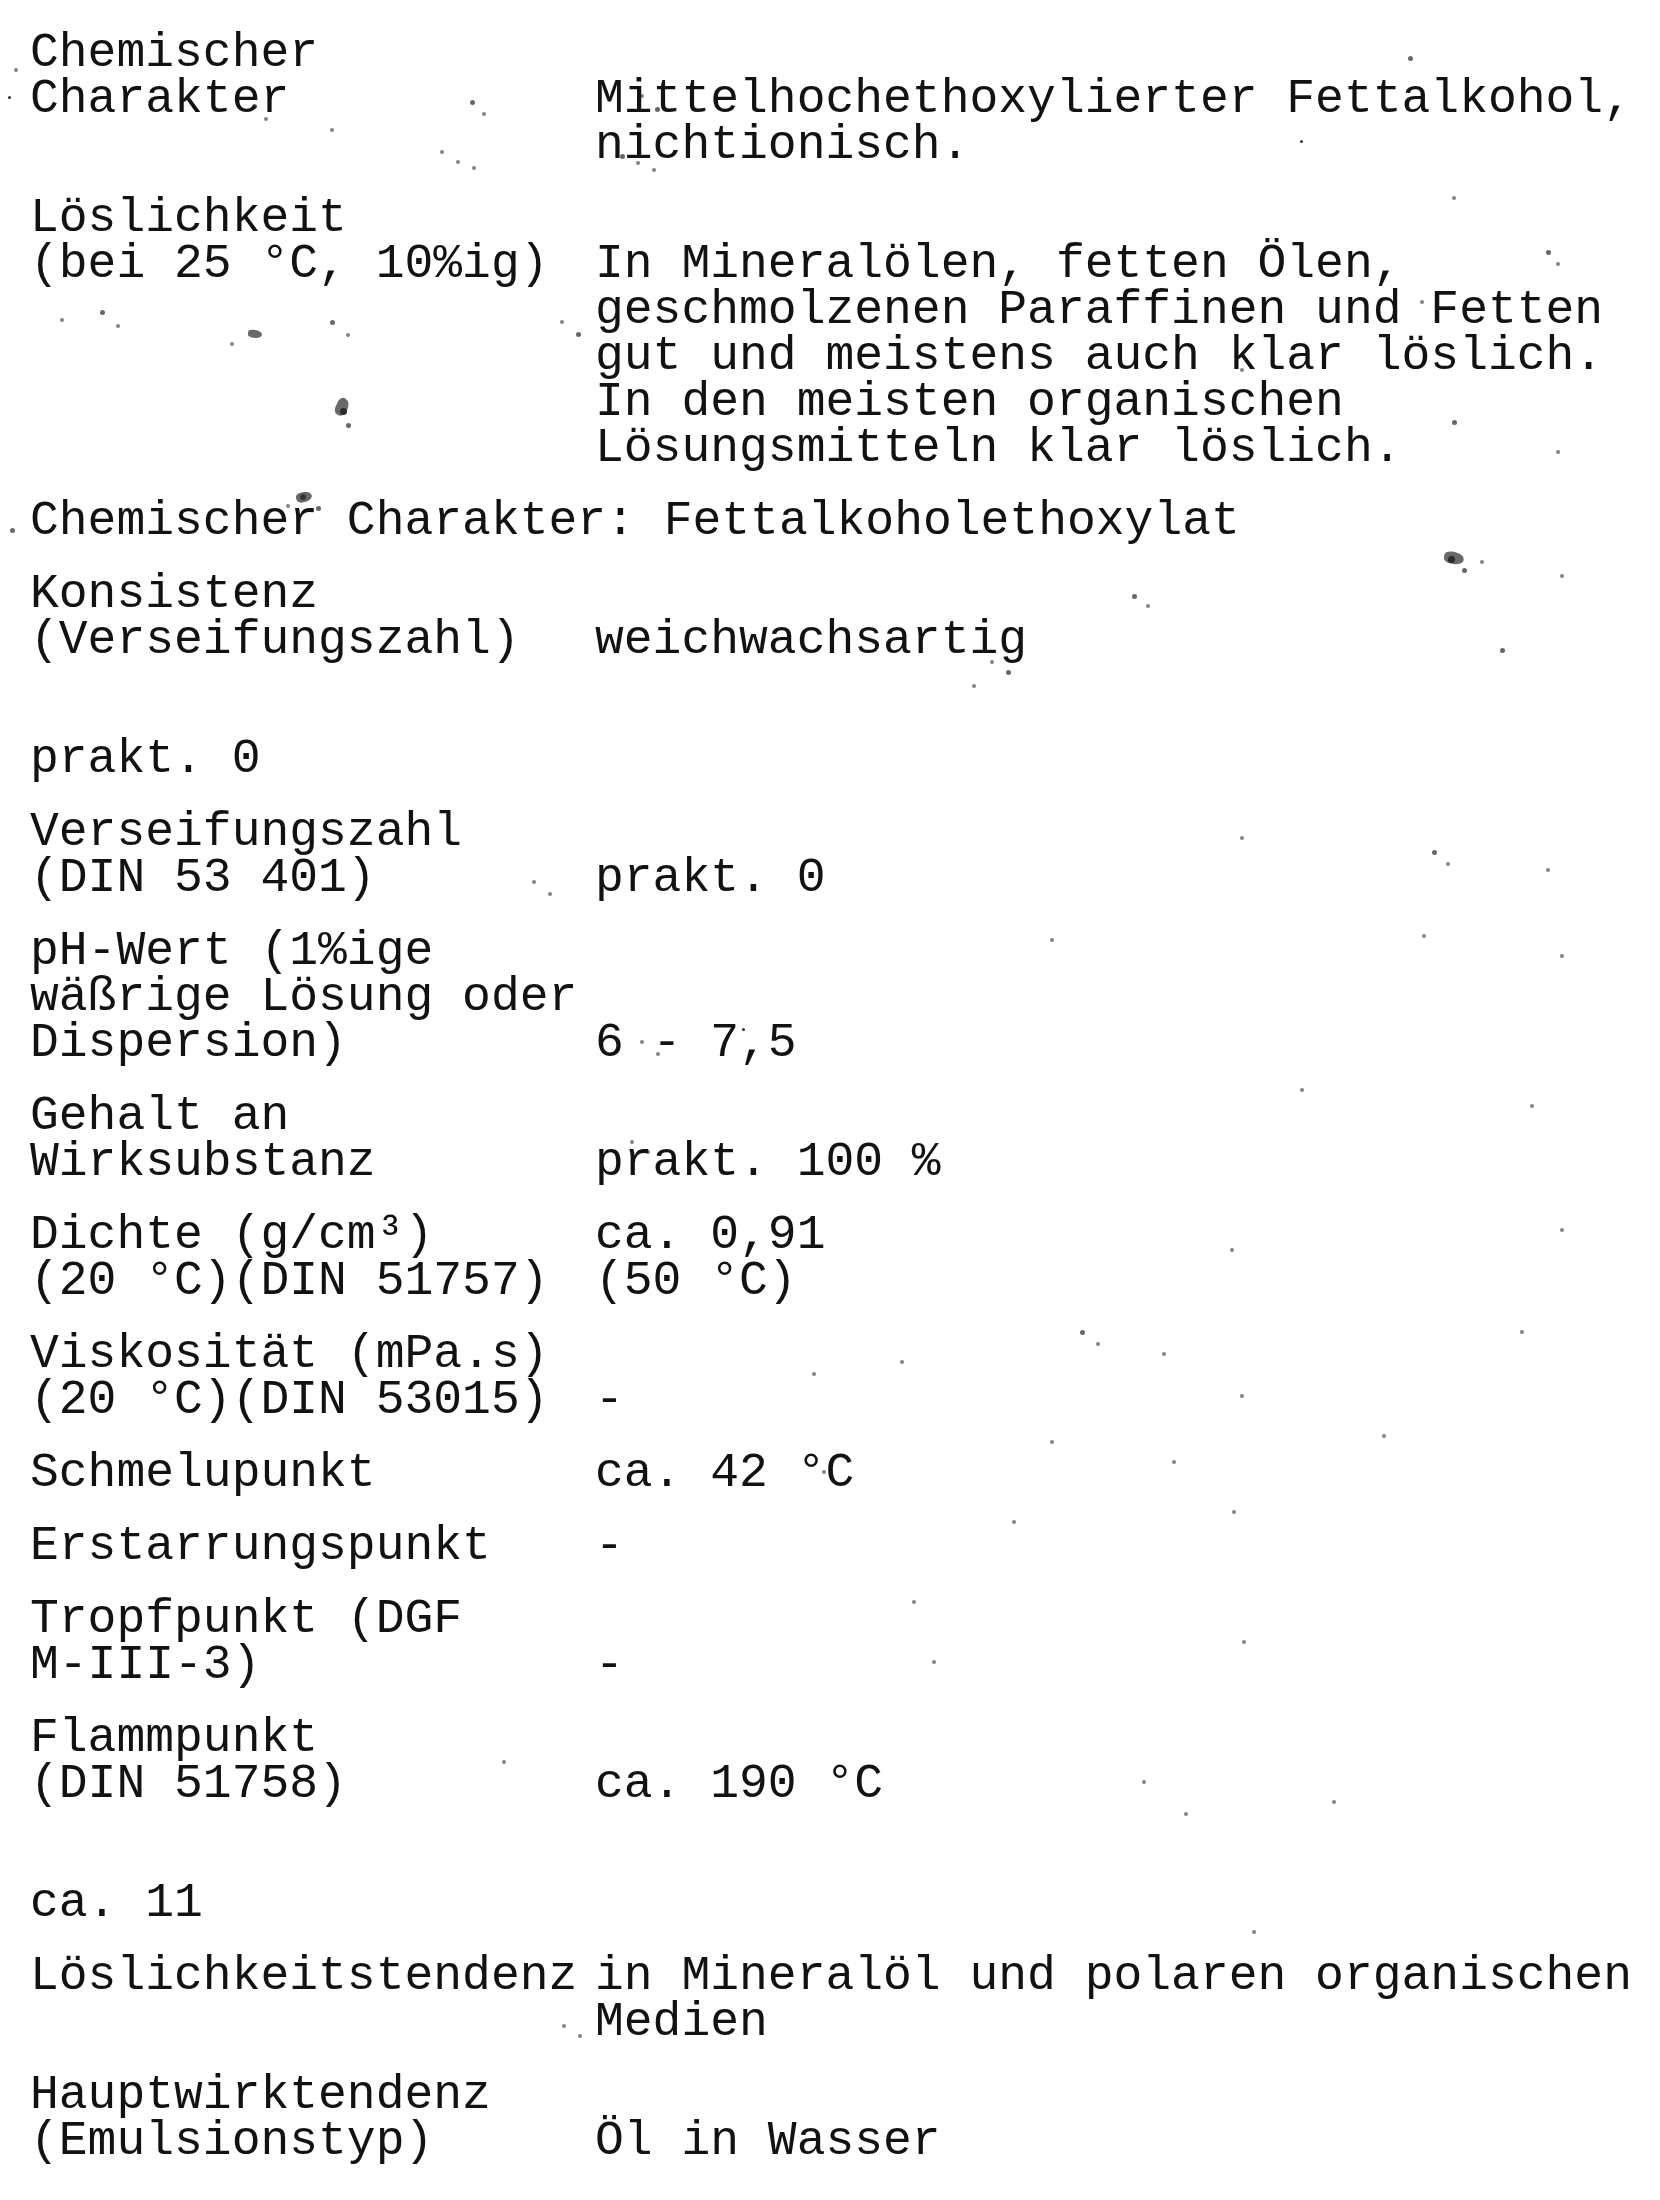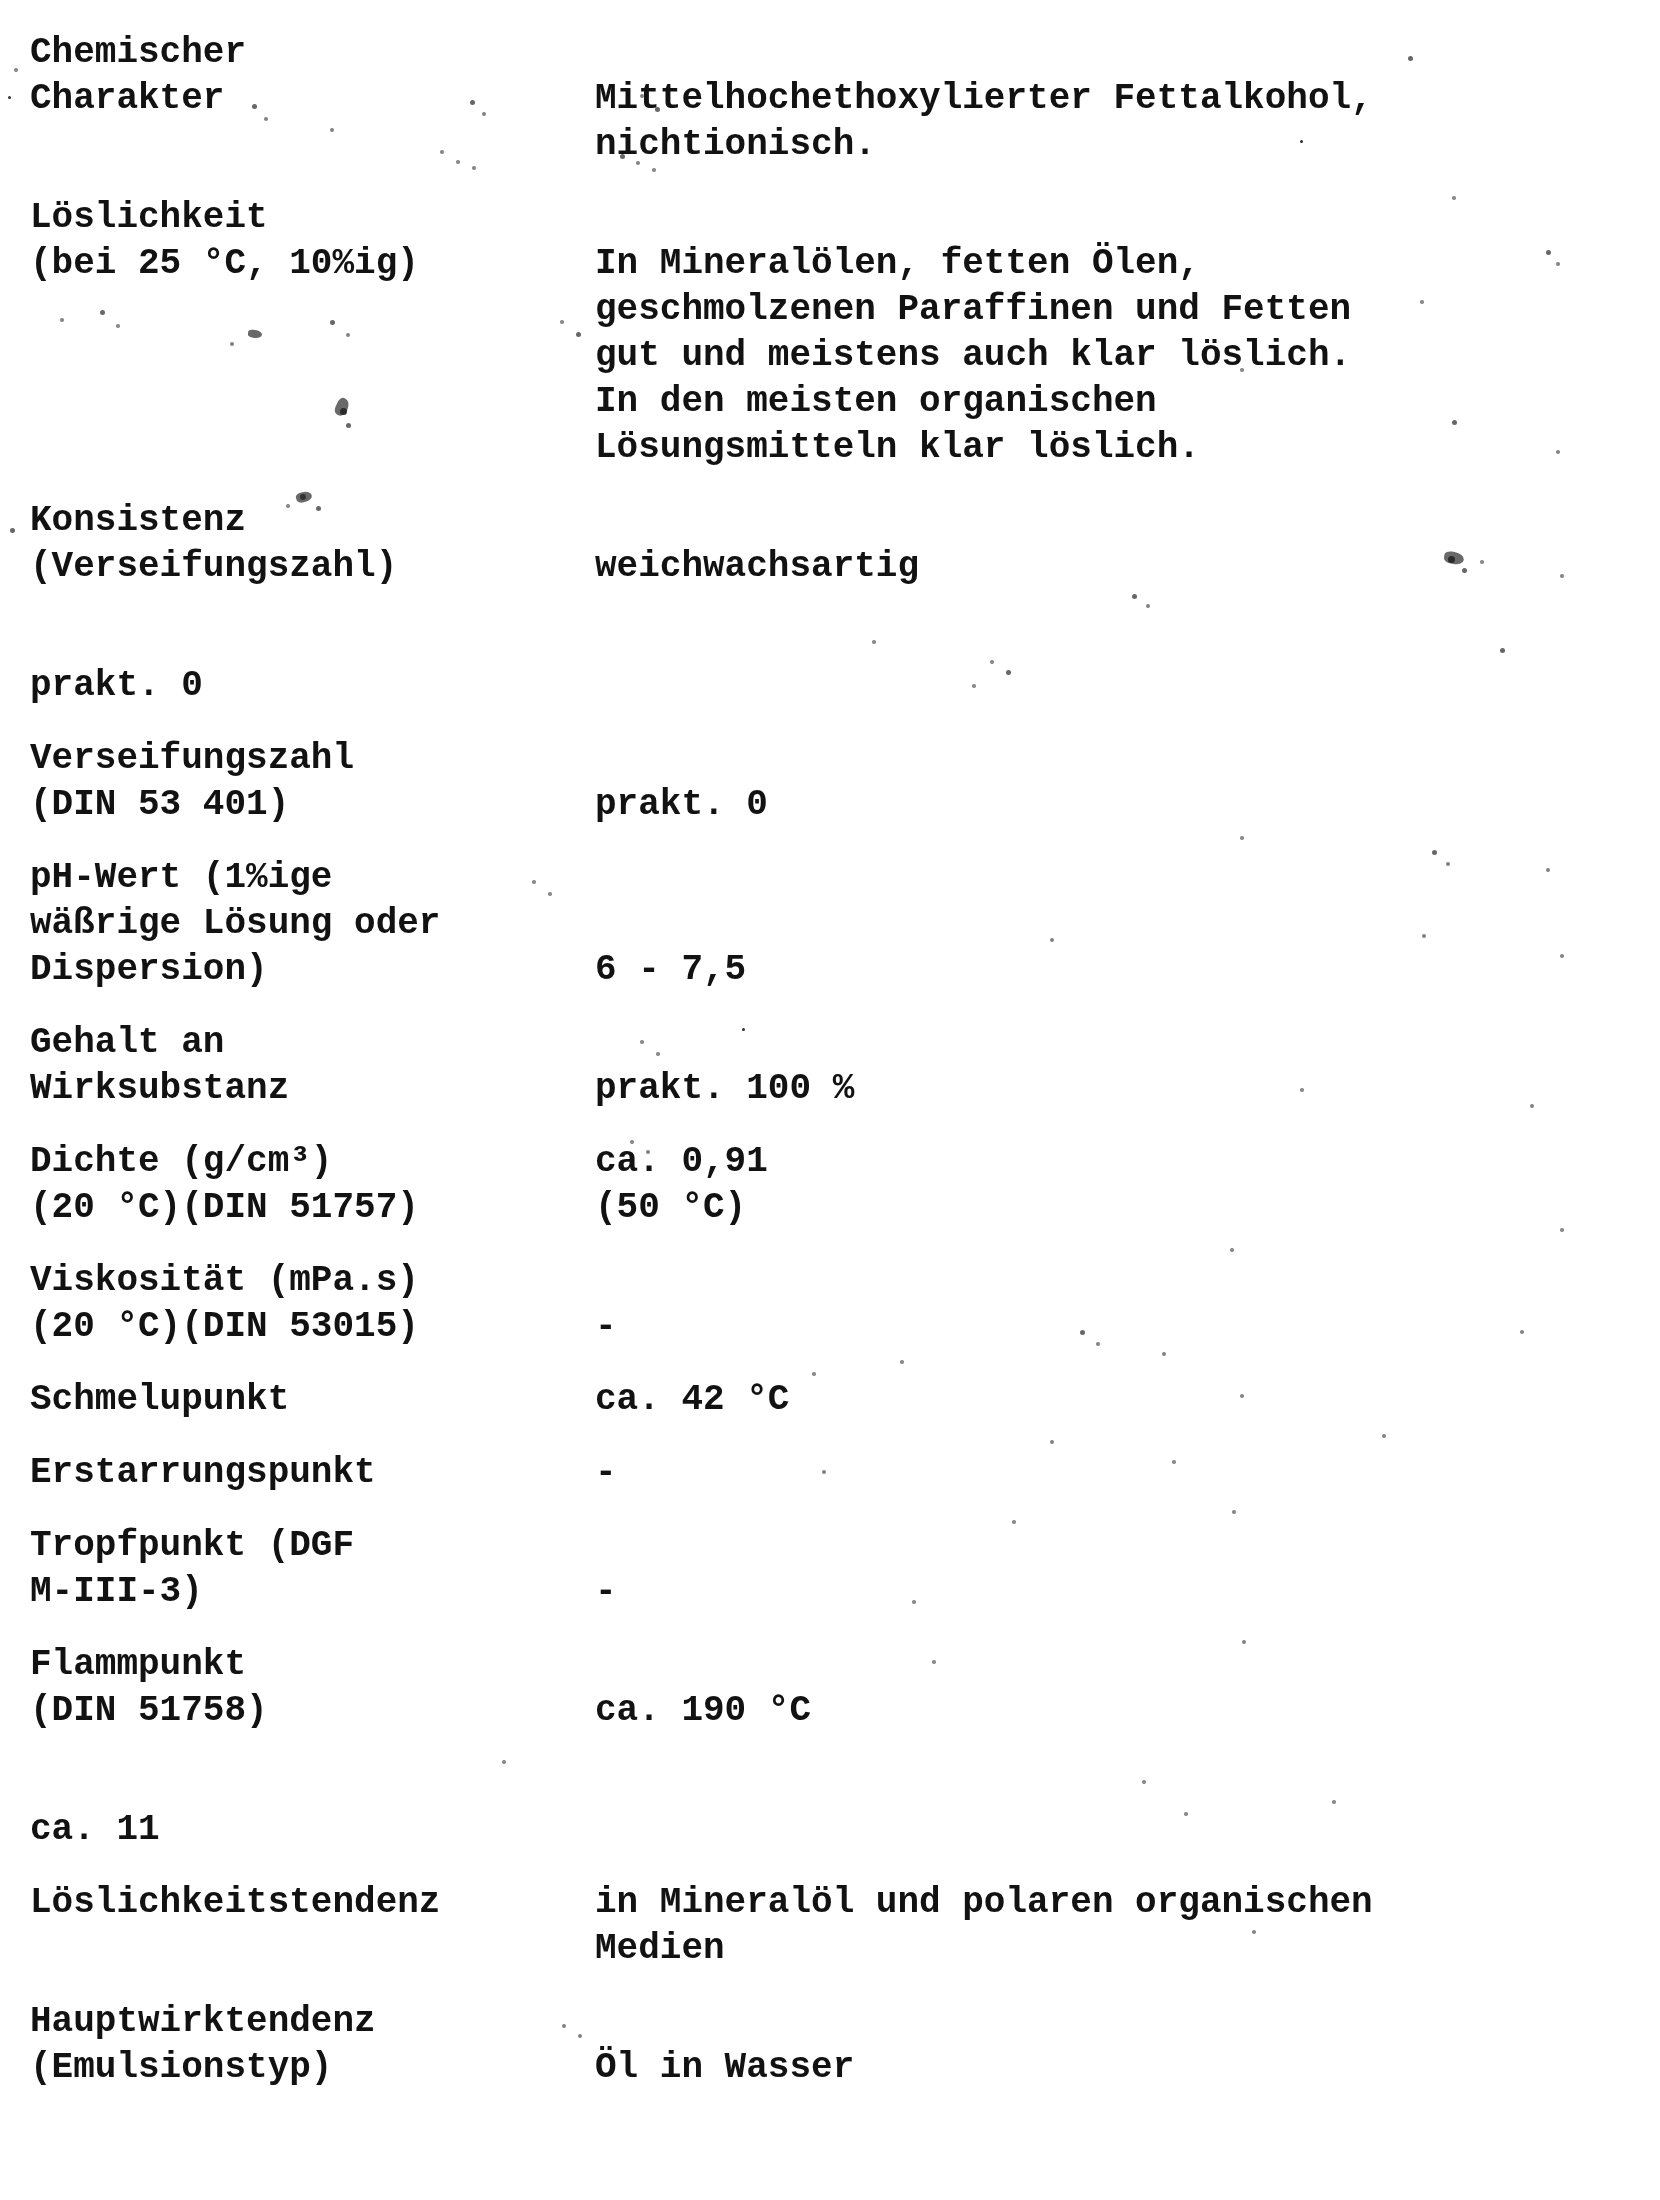--- a/index.html
+++ b/index.html
@@ -13,22 +13,22 @@
     overflow: hidden;
   }
   .page {
     position: relative;
     width: 1660px;
     height: 2200px;
     box-sizing: border-box;
     padding: 30px 0 0 30px;
     background: #ffffff;
     font-family: "Liberation Mono", "DejaVu Sans Mono", monospace;
-    font-weight: 700;
-    font-size: 36px;
+    font-weight: 400;
+    font-size: 48px;
     line-height: 46px;
     color: #121212;
     -webkit-font-smoothing: none;
   }
   .prop-row {
     display: flex;
     align-items: flex-start;
     margin-bottom: 27px;
   }
   .prop-label {
@@ -75,20 +75,21 @@
     <div class="prop-label">Löslichkeit
 (bei 25 °C, 10%ig)</div>
     <div class="prop-value">
 In Mineralölen, fetten Ölen,
 geschmolzenen Paraffinen und Fetten
 gut und meistens auch klar löslich.
 In den meisten organischen
 Lösungsmitteln klar löslich.</div>
   </div>
 
+  <div class="full-line">Chemischer Charakter: Fettalkoholethoxylat</div>
 
   <div class="prop-row">
     <div class="prop-label">Konsistenz
 (Verseifungszahl)</div>
     <div class="prop-value">
 weichwachsartig</div>
   </div>
 
   <div class="prop-row">
     <div class="prop-value">

